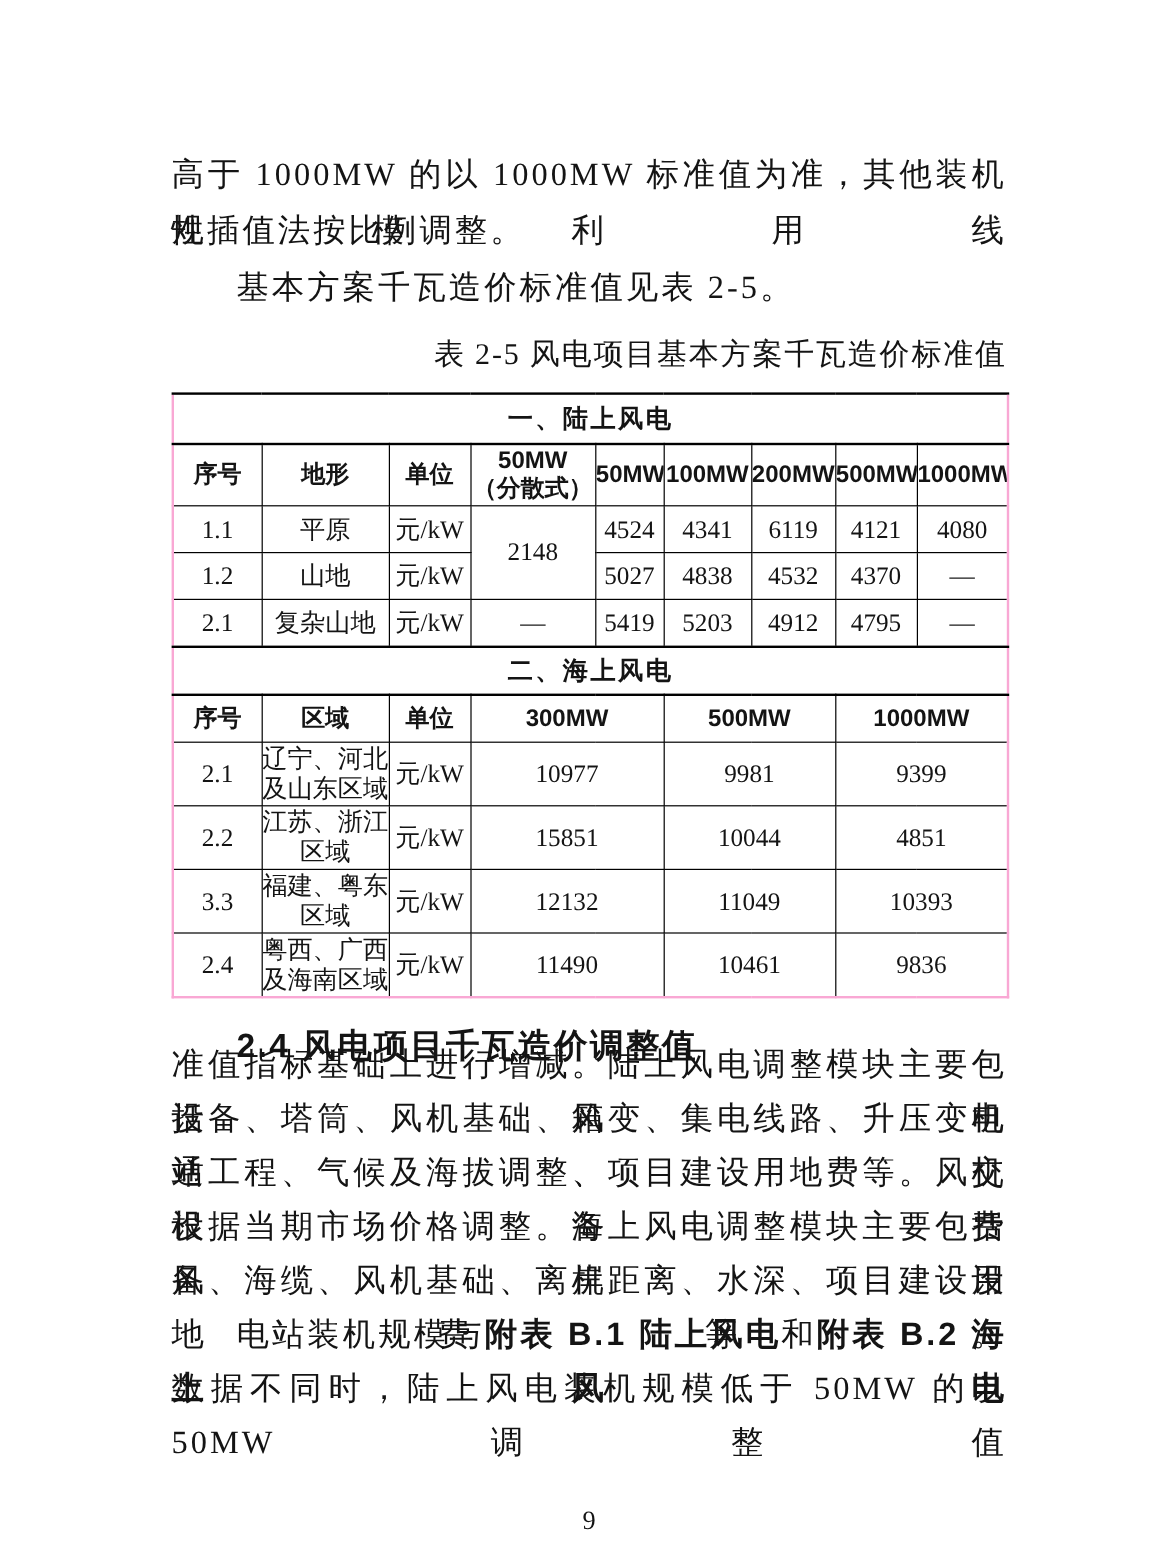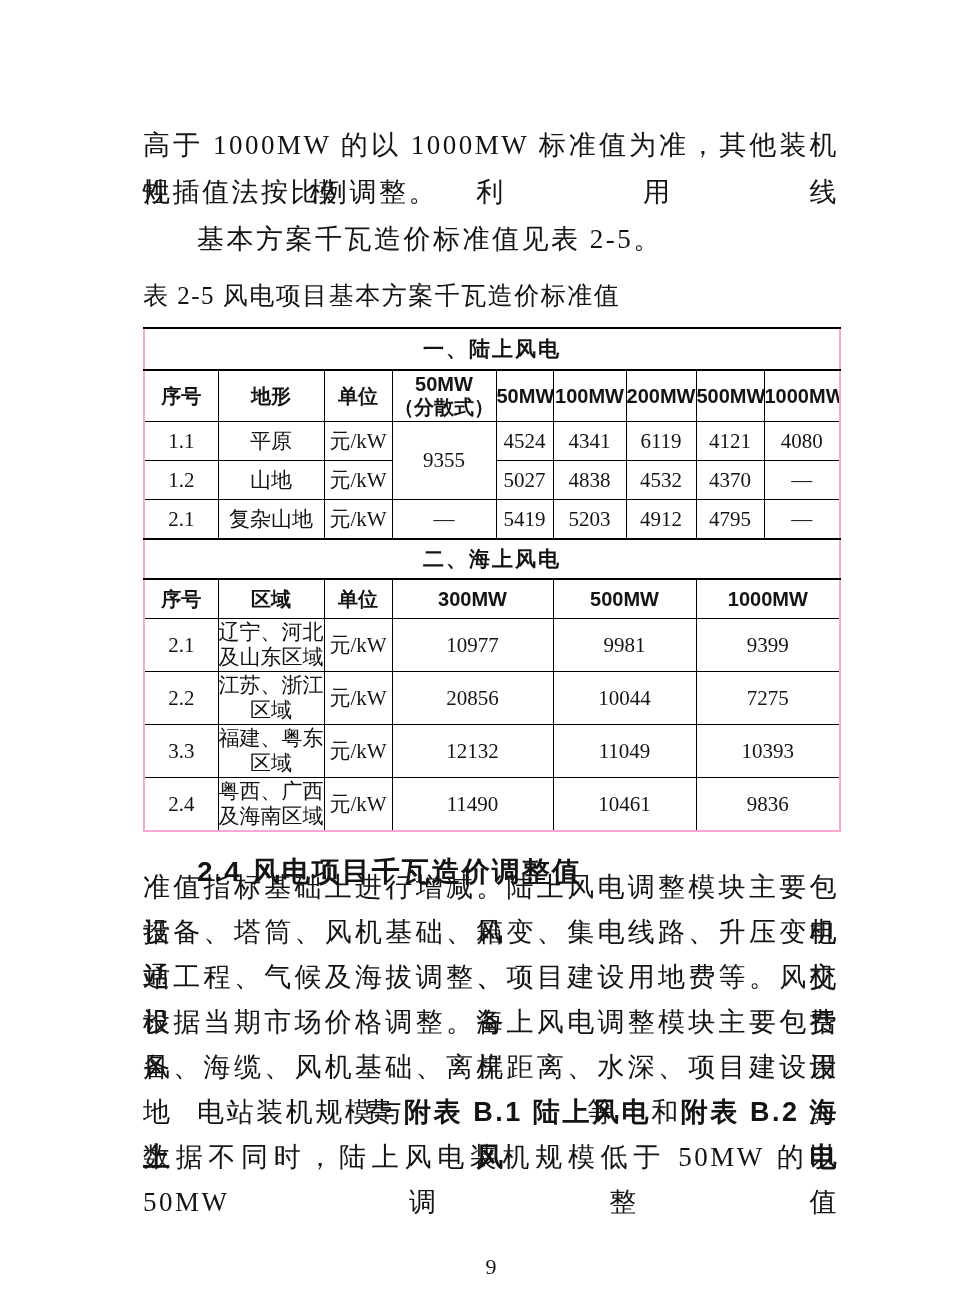--- a/index.html
+++ b/index.html
@@ -17,21 +17,21 @@
     text-align:justify;text-align-last:justify;text-justify:inter-character;
     white-space:normal;
   }
   .indent{text-indent:54px;}
   .b{
     font-weight:700;
     font-family:"Liberation Sans", sans-serif;
   }
   .table-title{
     position:absolute;top:281px;left:143px;width:696px;height:30px;
-    line-height:30px;text-align:left;font-size:25px;letter-spacing:1.5px;
+    line-height:30px;text-align:right;font-size:25px;letter-spacing:1.5px;
   }
   table.tbl{
     position:absolute;top:327px;left:143px;width:696px;
     border-collapse:collapse;table-layout:fixed;
     border:2px solid #f9a8d4;
   }
   table.tbl td{
     border:1px solid #000;text-align:center;vertical-align:middle;
     font-size:21px;padding:0;overflow:hidden;
   }
@@ -104,21 +104,21 @@
       <td>100MW</td>
       <td>200MW</td>
       <td>500MW</td>
       <td>1000MW</td>
     </tr>
 
     <tr class="row-on">
       <td>1.1</td>
       <td>平原</td>
       <td>元/kW</td>
-      <td rowspan="2">9355</td>
+      <td rowspan="2">2148</td>
       <td>4524</td>
       <td>4341</td>
       <td>6119</td>
       <td>4121</td>
       <td>4080</td>
     </tr>
 
     <tr class="row-on">
       <td>1.2</td>
       <td>山地</td>
@@ -161,23 +161,23 @@
       <td>元/kW</td>
       <td colspan="2">10977</td>
       <td colspan="2">9981</td>
       <td colspan="2">9399</td>
     </tr>
 
     <tr class="row-off">
       <td>2.2</td>
       <td class="region">江苏、浙江区域</td>
       <td>元/kW</td>
-      <td colspan="2">20856</td>
+      <td colspan="2">15851</td>
       <td colspan="2">10044</td>
-      <td colspan="2">7275</td>
+      <td colspan="2">4851</td>
     </tr>
 
     <tr class="row-off">
       <td>3.3</td>
       <td class="region">福建、粤东区域</td>
       <td>元/kW</td>
       <td colspan="2">12132</td>
       <td colspan="2">11049</td>
       <td colspan="2">10393</td>
     </tr>

